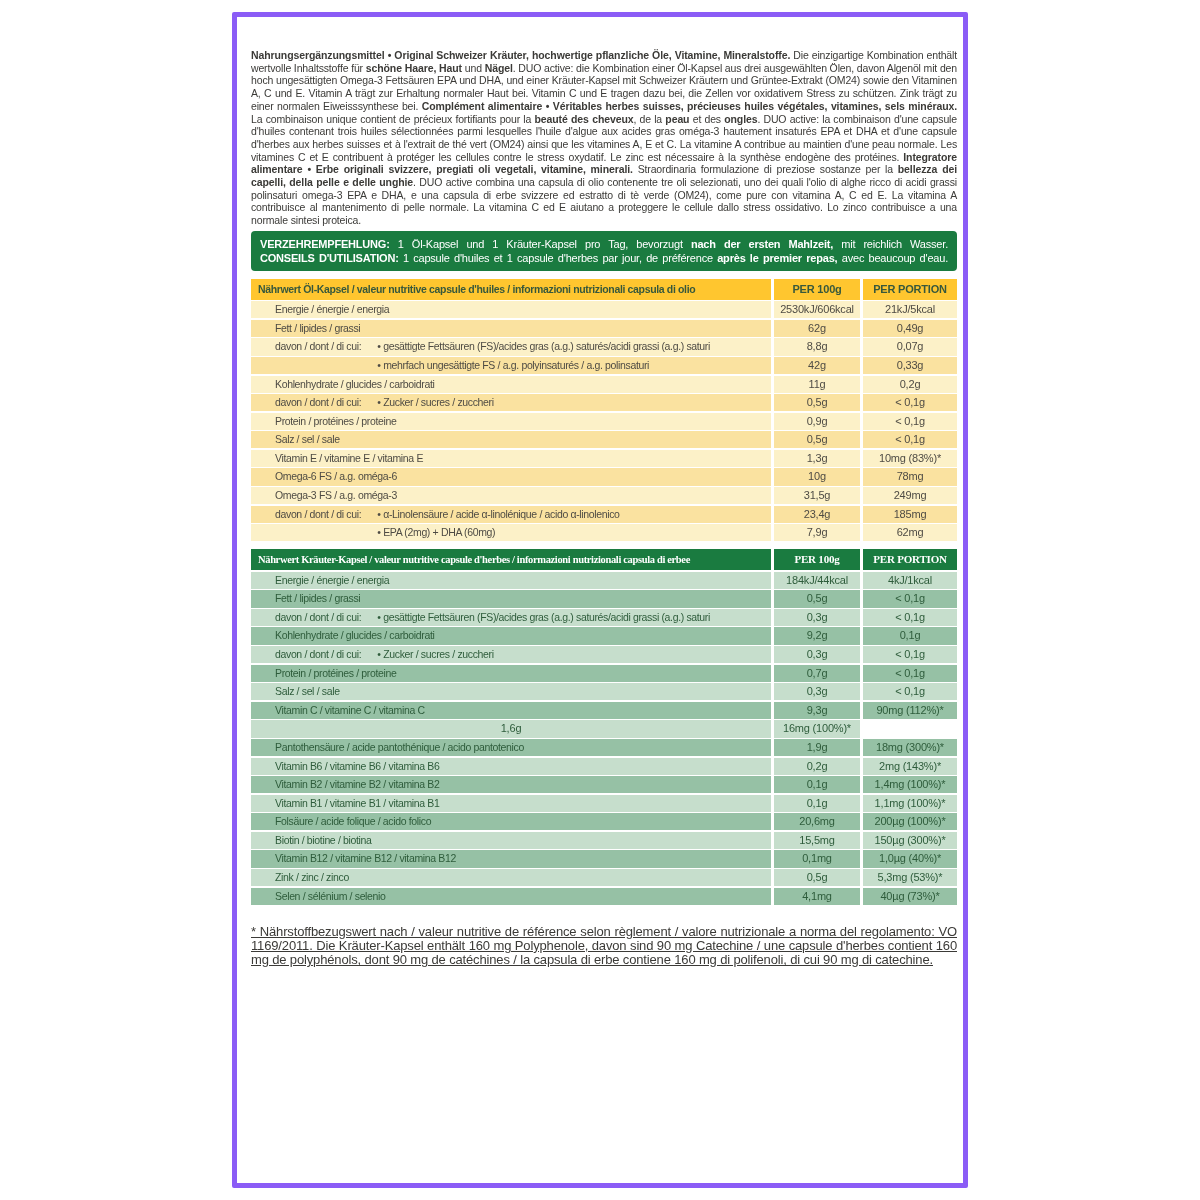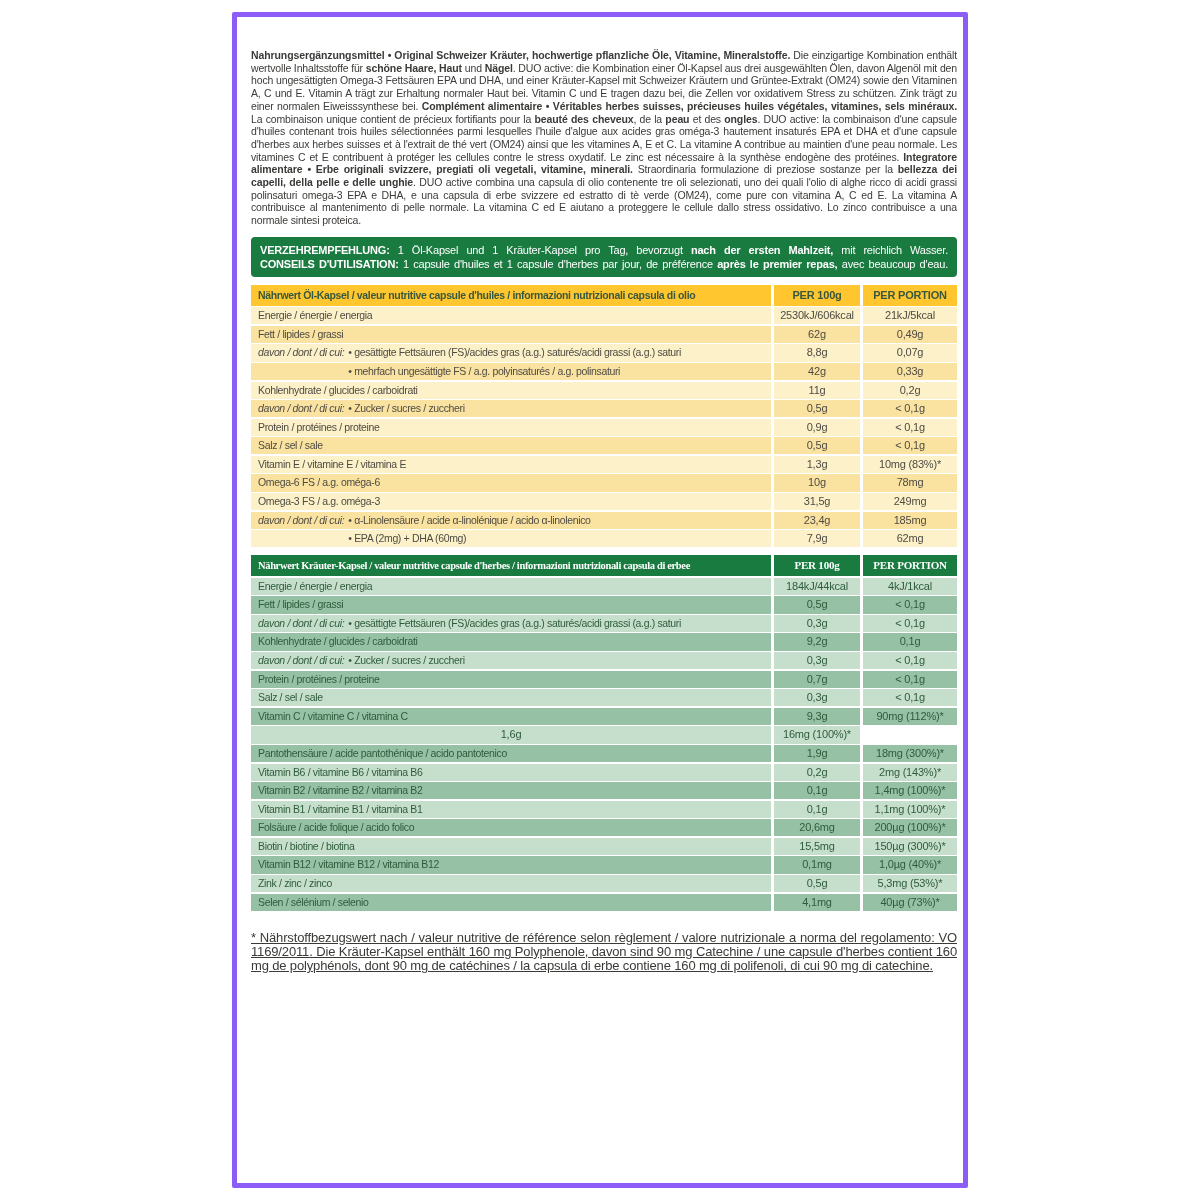--- a/index.html
+++ b/index.html
@@ -5,37 +5,37 @@
   html,body{margin:0;padding:0;width:1200px;height:1200px;background:#ffffff;overflow:hidden;
     font-family:"Liberation Sans",sans-serif;}
   .panel{position:absolute;left:232px;top:12px;width:736px;height:1176px;background:#fff;
     border:5px solid #8b5cf6;border-radius:2px;box-sizing:border-box;}
   .content{position:absolute;left:14px;top:0;width:706px;}
   
   .desc{margin:32px 0 0 0;font-size:10.5px;line-height:12.7px;letter-spacing:-0.15px;
     color:var(--text-dark,#3B3A37);text-align:justify;}
   .desc b{letter-spacing:-0.1px;}
   
-  .usage{margin-top:10px;background:var(--accent-green,#1A7B40);border-radius:4px;
+  .usage{margin-top:4px;background:var(--accent-green,#1A7B40);border-radius:4px;
     padding:6px 9px;color:#fff;font-size:11px;line-height:14px;letter-spacing:-0.2px;}
   .usage .line{text-align:justify;text-align-last:justify;}
   
   .tbl{margin-top:8px;border-radius:0;overflow:hidden;}
   .thead,.trow{display:grid;grid-template-columns:1fr 86px 94px;column-gap:3px;}
   .thead{height:21px;line-height:21px;font-weight:bold;}
   .thead .title{font-size:10.5px;letter-spacing:-0.35px;padding-left:7px;white-space:nowrap;overflow:hidden;}
   .thead .num{font-size:11px;text-align:center;}
   .tbl-yellow .thead .cell{background:var(--accent-gold,#FFC62F);color:#37583C;}
   .tbl-green .thead .cell{background:var(--accent-green,#1A7B40);color:#ffffff;font-family:Liberation Serif, serif;}
   .rows{display:flex;flex-direction:column;gap:1.4px;margin-top:1.4px;}
   .trow{height:17.2px;line-height:17.2px;}
-  .cell.label{display:flex;padding-left:7px;font-size:10.5px;letter-spacing:-0.35px;
+  .cell.label{display:flex;padding-left:24px;font-size:10.5px;letter-spacing:-0.35px;
     white-space:nowrap;overflow:hidden;}
   .cell.num{text-align:center;font-size:11px;letter-spacing:-0.2px;}
-  .prefix{flex:0 0 auto;margin-right:4px;font-style:italic;}
+  .prefix{flex:0 0 auto;margin-right:16px;}
   .prefix.ghost{visibility:hidden;}
   .tbl-yellow .trow .cell{color:#4E4B44;}
   .tbl-yellow .trow.even .cell{background:var(--row-yellow-light,#FCF1C8);}
   .tbl-yellow .trow.odd  .cell{background:var(--row-yellow-dark,#FAE2A0);}
   .tbl-green .trow .cell{color:#2E5C3B;}
   .tbl-green .trow.even .cell{background:var(--row-green-light,#C6DECC);}
   .tbl-green .trow.odd  .cell{background:var(--row-green-dark,#96C1A5);}
   
   .footnote{margin:20px 0 0 0;font-size:13px;line-height:14.2px;letter-spacing:-0.15px;
     color:var(--text-dark,#3B3A37);text-align:justify;text-decoration:underline;}

